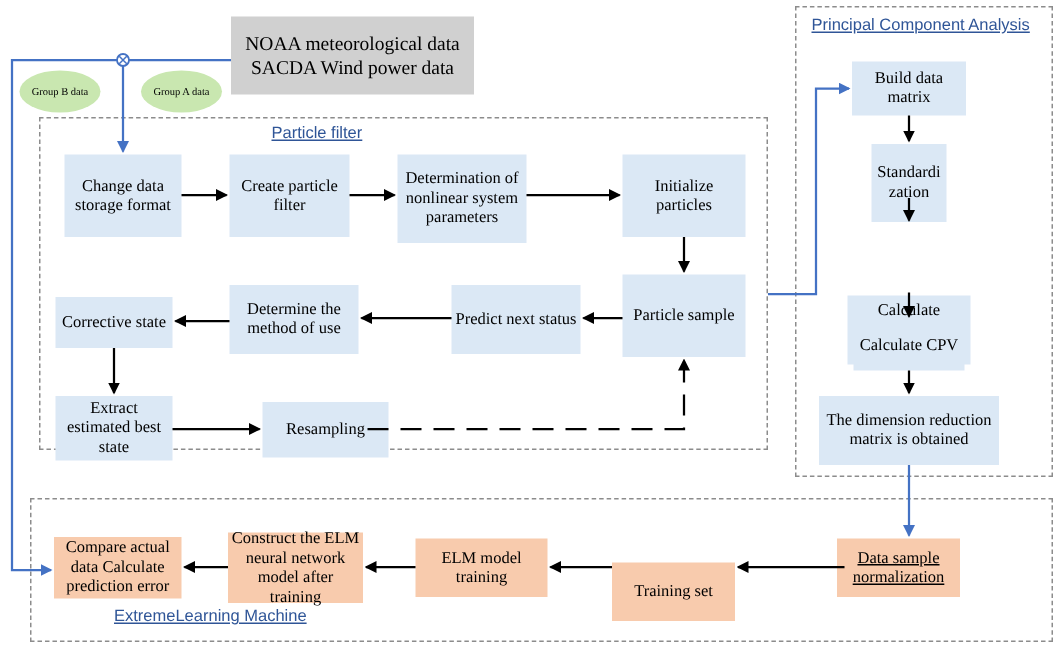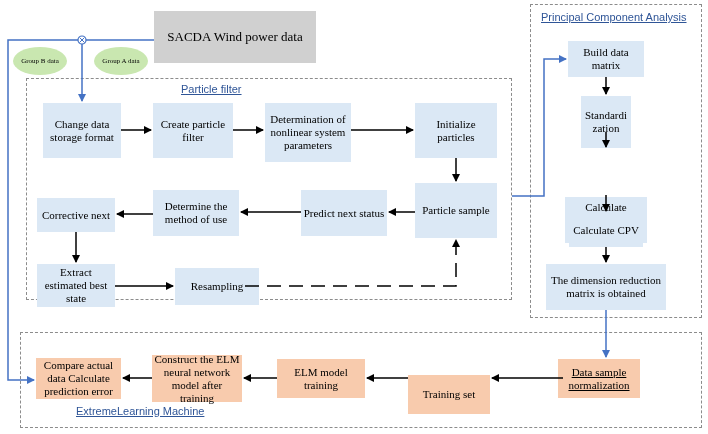--- a/index.html
+++ b/index.html
@@ -20,34 +20,35 @@
 
 <div class="frame" style="left:26px;top:78px;width:486px;height:222px;"></div>
 <div class="frame" style="left:530px;top:4px;width:172px;height:314px;"></div>
 <div class="frame" style="left:20px;top:332px;width:682px;height:96px;"></div>
 
 <div class="title" style="left:181px;top:83px;">Particle filter</div>
 <div class="title" style="left:541px;top:11px;">Principal Component Analysis</div>
 <div class="title" style="left:76px;top:405px;">ExtremeLearning Machine</div>
 
 <div class="box gray" style="left:154px;top:11px;width:162px;height:52px;flex-direction:column;">
+  <span>NOAA meteorological data</span>
   <span>SACDA Wind power data</span>
 </div>
 
 <div class="box green" style="left:13px;top:47px;width:54px;height:28px;">Group B data</div>
 <div class="box green" style="left:94px;top:47px;width:54px;height:28px;">Group A data</div>
 
 <div class="box blue" style="left:43px;top:103px;width:78px;height:55px;">Change data storage format</div>
 <div class="box blue" style="left:153px;top:103px;width:80px;height:55px;">Create particle filter</div>
 <div class="box blue" style="left:265px;top:103px;width:86px;height:59px;">Determination of nonlinear system parameters</div>
 <div class="box blue" style="left:415px;top:103px;width:82px;height:55px;">Initialize particles</div>
 <div class="box blue" style="left:415px;top:183px;width:82px;height:55px;">Particle sample</div>
 <div class="box blue" style="left:301px;top:190px;width:86px;height:46px;">Predict next status</div>
 <div class="box blue" style="left:153px;top:190px;width:86px;height:46px;">Determine the method of use</div>
-<div class="box blue" style="left:37px;top:198px;width:78px;height:34px;">Corrective next</div>
+<div class="box blue" style="left:37px;top:198px;width:78px;height:34px;">Corrective state</div>
 <div class="box blue" style="left:37px;top:264px;width:78px;height:43px;">Extract estimated best state</div>
 <div class="box blue" style="left:175px;top:268px;width:84px;height:37px;">Resampling</div>
 
 <div class="box blue" style="left:568px;top:41px;width:76px;height:36px;">Build data matrix</div>
 <div class="box blue" style="left:581px;top:96px;width:50px;height:52px;">Standardi zation</div>
 <div class="box blue" style="left:565px;top:149px;width:82px;height:46px;margin-top:48px;">Calculate covariance and eigenvalue</div>
 <div class="box blue" style="left:569px;top:213px;width:74px;height:34px;">Calculate CPV</div>
 <div class="box blue" style="left:546px;top:264px;width:120px;height:46px;">The dimension reduction matrix is obtained</div>
 
 <div class="box orange" style="left:558px;top:359px;width:82px;height:39px;text-decoration:underline;">Data sample normalization</div>

